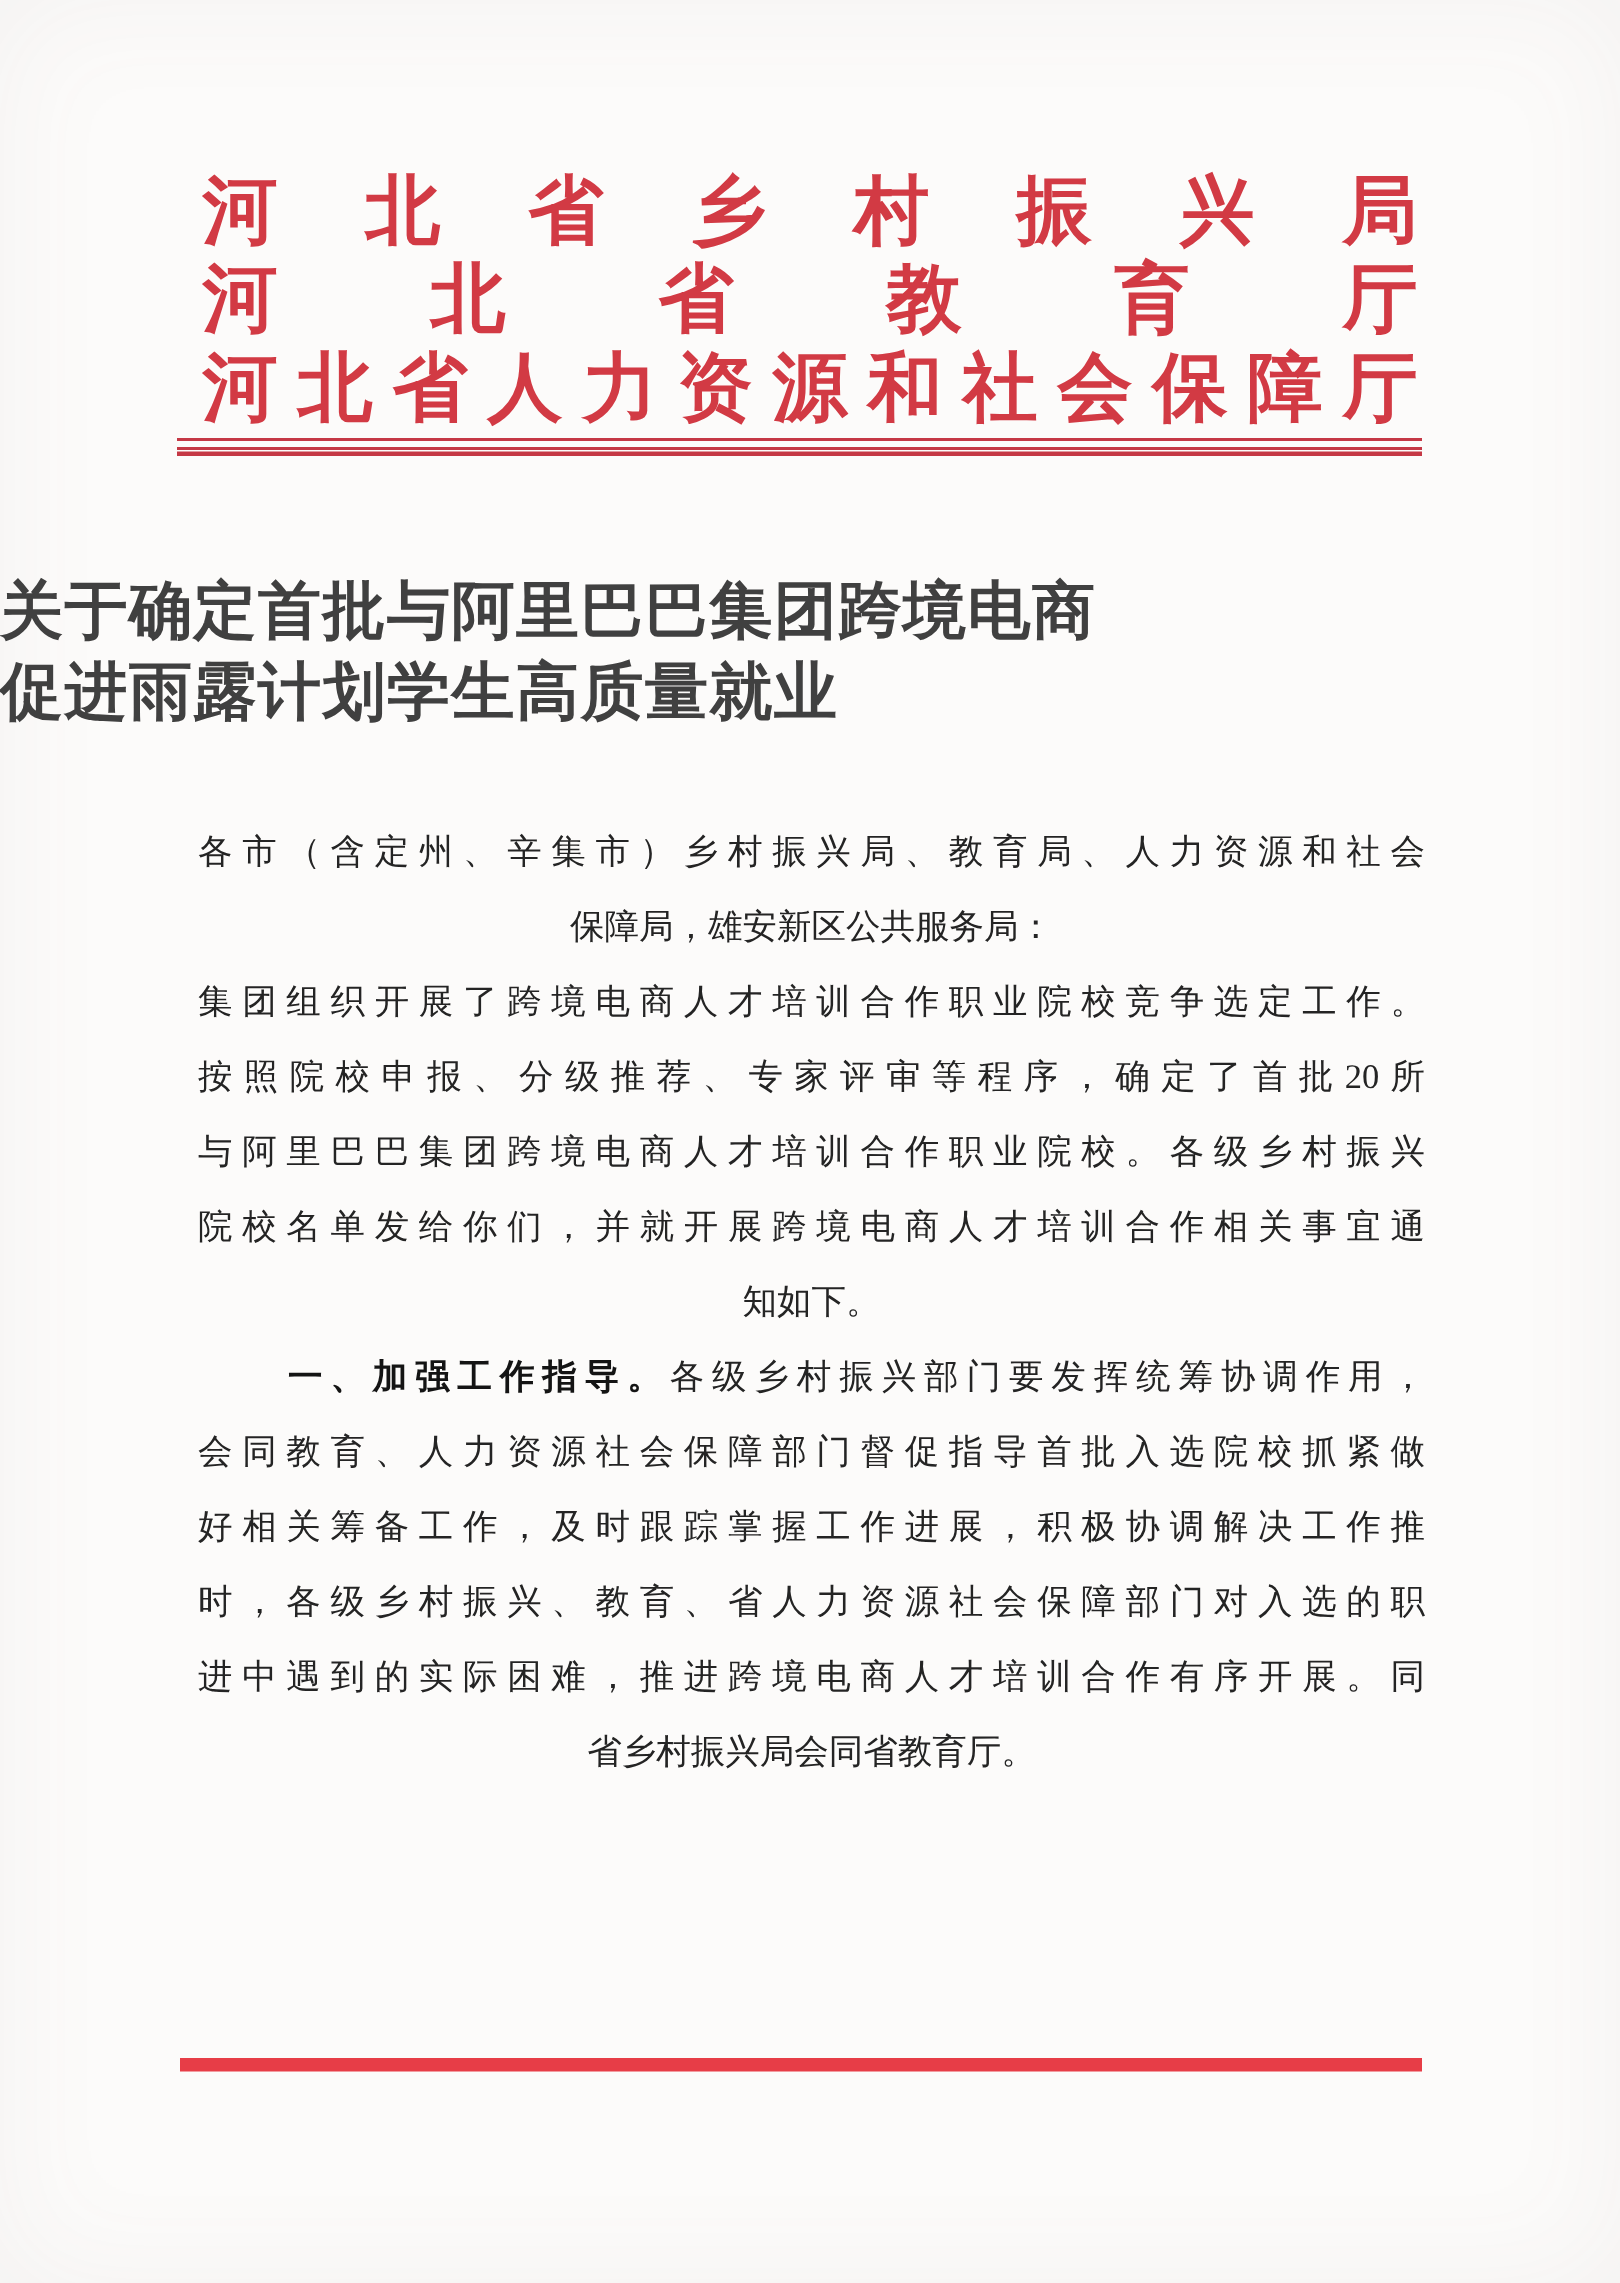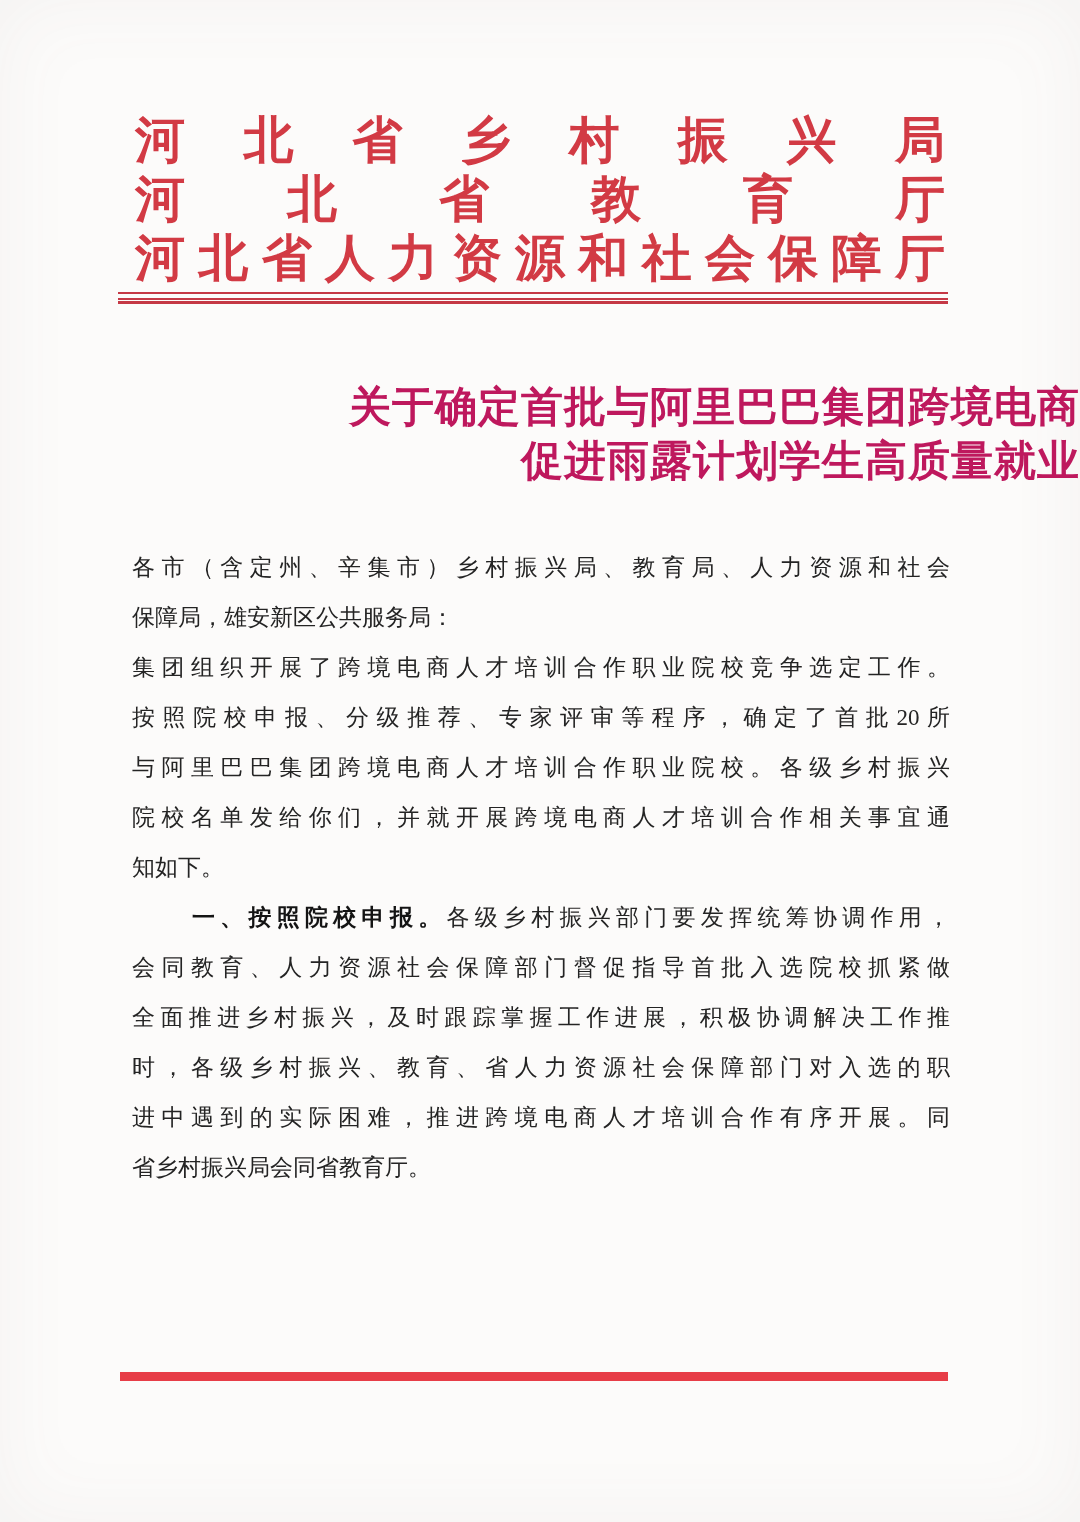--- a/index.html
+++ b/index.html
@@ -41,42 +41,42 @@
   .rule { background: #c53845; }
   .rule-1 { height: 2px; margin-bottom: 4px; }
   .rule-2 { height: 2px; margin-bottom: 1px; }
   .rule-3 { height: 3px; }
   
   .doc-title {
     position: absolute;
     left: 0;
     top: 380px;
     width: 100%;
-    text-align: right;
+    text-align: left;
     font-family: "Liberation Sans", "DejaVu Sans", sans-serif;
     font-weight: 700;
     font-size: 42px;
     line-height: 54px;
-    color: #be185d;
+    color: #404040;
     letter-spacing: 1px;
   }
   
   .doc-body {
     position: absolute;
     left: 132px;
     top: 542px;
     width: 818px;
     font-size: 23px;
     color: #242424;
   }
   .body-line {
     height: 50px;
     line-height: 50px;
     white-space: nowrap;
-    text-align: left;
+    text-align: center;
   }
   .body-line.justify {
     text-align: justify;
     text-align-last: justify;
     text-justify: inter-ideograph;
   }
   .body-line.indent { padding-left: 60px; }
   .body-line .lead {
     font-family: "Liberation Sans", "DejaVu Sans", sans-serif;
     font-weight: 700;
@@ -171,29 +171,29 @@
 
       <div class="body-line justify">
         <span class="lead"></span><span>院校名单发给你们，并就开展跨境电商人才培训合作相关事宜通</span>
       </div>
 
       <div class="body-line">
         <span class="lead"></span><span>知如下。</span>
       </div>
 
       <div class="body-line indent justify">
-        <span class="lead">一、按照院校申报。</span><span>各级乡村振兴部门要发挥统筹协调作用，</span>
+        <span class="lead">一、加强工作指导。</span><span>各级乡村振兴部门要发挥统筹协调作用，</span>
       </div>
 
       <div class="body-line justify">
         <span class="lead"></span><span>会同教育、人力资源社会保障部门督促指导首批入选院校抓紧做</span>
       </div>
 
       <div class="body-line justify">
-        <span class="lead"></span><span>全面推进乡村振兴，及时跟踪掌握工作进展，积极协调解决工作推</span>
+        <span class="lead"></span><span>好相关筹备工作，及时跟踪掌握工作进展，积极协调解决工作推</span>
       </div>
 
       <div class="body-line justify">
         <span class="lead"></span><span>时，各级乡村振兴、教育、省人力资源社会保障部门对入选的职</span>
       </div>
 
       <div class="body-line justify">
         <span class="lead"></span><span>进中遇到的实际困难，推进跨境电商人才培训合作有序开展。同</span>
       </div>
 

